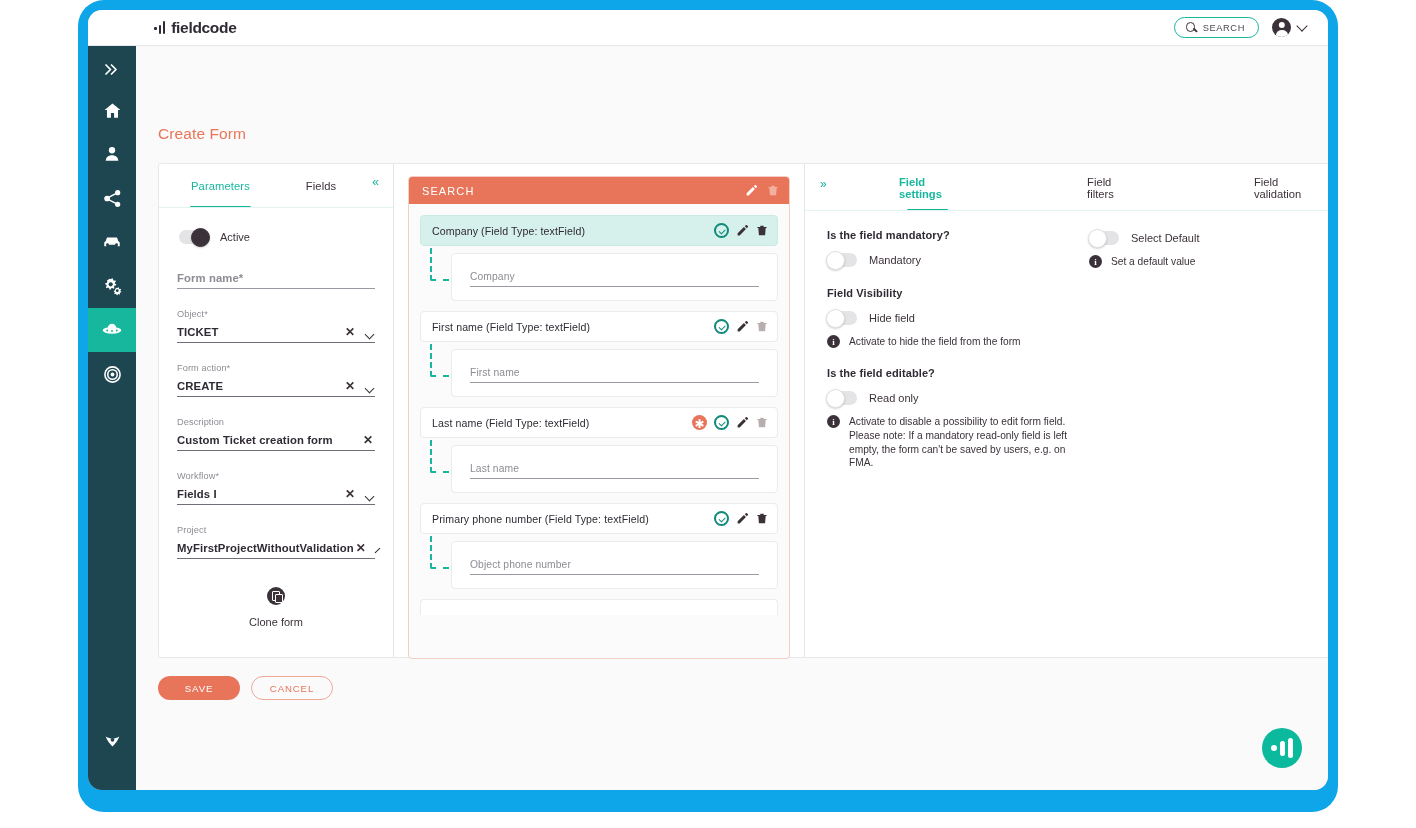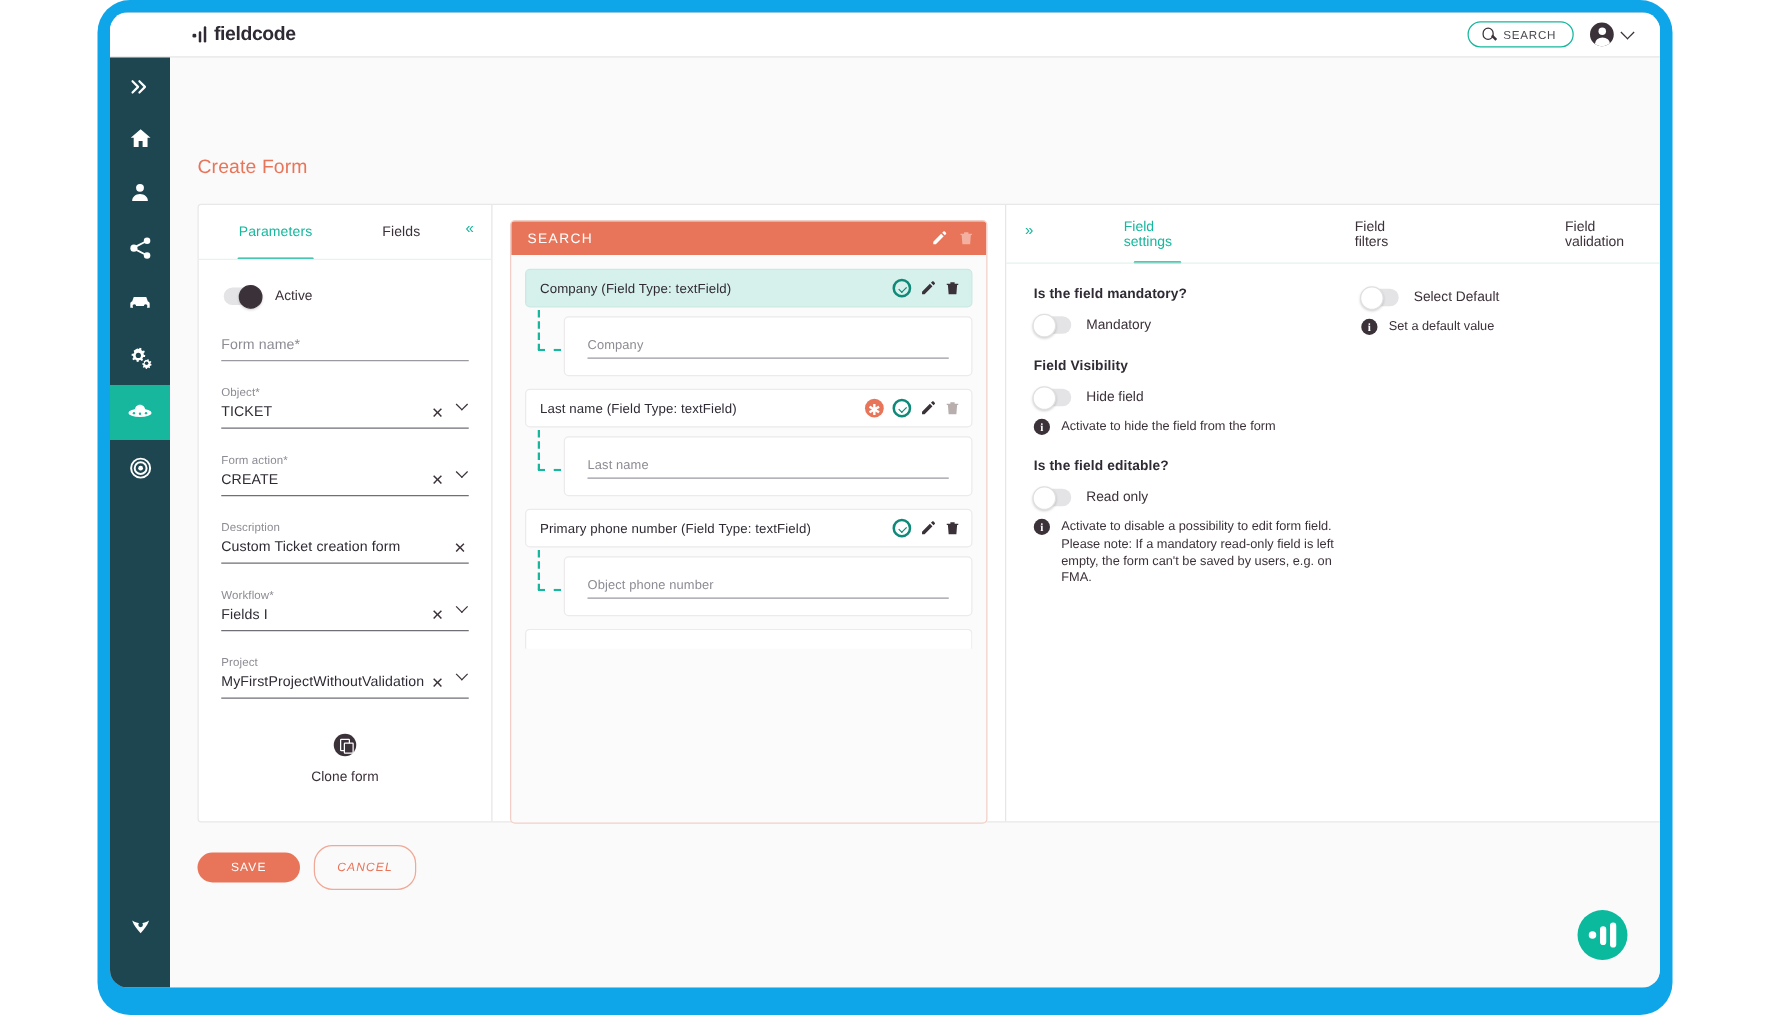--- a/index.html
+++ b/index.html
@@ -169,23 +169,24 @@
   .toggle-label { font-size: 11px; color: #3b3139; }
 
   #active-row { margin-top: 22px; margin-left: 2px; }
 
   .field-group { margin-top: 20px; position: relative; }
   .field-label {
     font-size: 9.2px; color: #8c8c94; margin-bottom: 3px; letter-spacing: .1px; margin-top: 16px;
   }
   .field-line {
     border-bottom: 1.2px solid #6f6f77;
-    display: flex; align-items: flex-start;
+    display: flex; align-items: flex-end;
     padding: 2px 0 4px 0;
     min-height: 21px;
+    font-weight: bold;
   }
   .field-value { font-size: 11.3px; color: #2f2a33; flex: 1; letter-spacing: .1px; }
   .field-placeholder {
     font-size: 11.3px; color: #8c8c94; flex: 1; letter-spacing: .1px;
   }
   .fx {
     font-size: 12px; color: #3b3139; line-height: 1; padding: 0 2px; cursor: pointer;
   }
   .fchev {
     width: 7px; height: 7px; margin-left: 9px; margin-right: 2px; margin-top: -4px;
@@ -303,21 +304,21 @@
     display: flex; align-items: center; height: 47px; position: relative;
   }
   #collapse-right {
     position: absolute; left: -7px; top: 14px;
     color: #16b79d; font-size: 12px; line-height: 1;
   }
   .stab {
     font-size: 11.2px; color: #3b3139; position: relative;
     height: 100%; display: flex; align-items: center;
   }
-  .stab.active { color: #16b79d; }
+  .stab.active { color: #16b79d; font-weight: bold; }
   .stab.active::after {
     content: ""; position: absolute; left: 8px; right: 8px; bottom: 0;
     height: 2.5px; background: #16b79d; border-radius: 2px;
   }
   #stab-settings { margin-left: 72px; }
   #stab-filters { margin-left: 131px; }
   #stab-validation { margin-left: 124px; }
   #stabs-underline {
     position: absolute; left: 0; right: 0; top: 46px;
     height: 1px; background: #e3f3f0;
@@ -357,23 +358,23 @@
   #save-btn {
     background: #e8755a; color: #fff;
     border: none; border-radius: 15px;
     width: 82px; height: 24px;
     font-size: 9.6px; letter-spacing: .9px;
     font-family: "Liberation Sans", sans-serif; cursor: pointer;
   }
   #cancel-btn {
     background: transparent; color: #e8755a;
     border: 1.2px solid #f0a897; border-radius: 15px;
-    width: 82px; height: 36px;
+    width: 82px; height: 24px;
     font-size: 9.6px; letter-spacing: .9px;
-    font-family: "Liberation Sans", sans-serif; cursor: pointer; font-style: italic;
+    font-family: "Liberation Sans", sans-serif; cursor: pointer;
   }
 
   
   #fab {
     position: absolute; right: 26px; bottom: 22px;
     width: 40px; height: 40px; border-radius: 50%;
     background: #0bb99d;
     display: flex; align-items: center; justify-content: center; gap: 2.5px;
   }
   #fab i { display: block; background: #fff; }
@@ -580,20 +581,38 @@
                     <path fill="#3b3139" d="M4.6 6.4 h14.8 l-1.2 15.2 H5.8z M8.6 2.4 h6.8 v2.4 H8.6z M2.8 5 h18.4 v1.8 H2.8z"></path>
                   </svg>
                 </span>
               </div>
               <div class="connector"></div>
               <div class="field-preview">
                 <div class="preview-input">Company</div>
               </div>
             </div>
 
+            <div class="field-block">
+              <div class="field-head">
+                <span class="field-head-label">First name (Field Type: textField)</span>
+                <span class="fh-icons">
+                  <span class="icon-check"></span>
+                  <svg width="13" height="13" viewBox="0 0 24 24">
+                    <path fill="#3b3139" d="M3 17.2 L14.6 5.6 l3.8 3.8 L6.8 21 H3z M16.2 4 L18 2.2 c.6-.6 1.5-.6 2.1 0 l1.7 1.7 c.6 .6 .6 1.5 0 2.1 L20 7.8z"></path>
+                  </svg>
+                  <svg width="12" height="13" viewBox="0 0 24 24">
+                    <path fill="#b9aeae" d="M4.6 6.4 h14.8 l-1.2 15.2 H5.8z M8.6 2.4 h6.8 v2.4 H8.6z M2.8 5 h18.4 v1.8 H2.8z"></path>
+                  </svg>
+                </span>
+              </div>
+              <div class="connector"></div>
+              <div class="field-preview">
+                <div class="preview-input">First name</div>
+              </div>
+            </div>
 
             <div class="field-block">
               <div class="field-head">
                 <span class="field-head-label">Last name (Field Type: textField)</span>
                 <span class="fh-icons">
                   <span class="icon-asterisk">✱</span>
                   <span class="icon-check"></span>
                   <svg width="13" height="13" viewBox="0 0 24 24">
                     <path fill="#3b3139" d="M3 17.2 L14.6 5.6 l3.8 3.8 L6.8 21 H3z M16.2 4 L18 2.2 c.6-.6 1.5-.6 2.1 0 l1.7 1.7 c.6 .6 .6 1.5 0 2.1 L20 7.8z"></path>
                   </svg>

